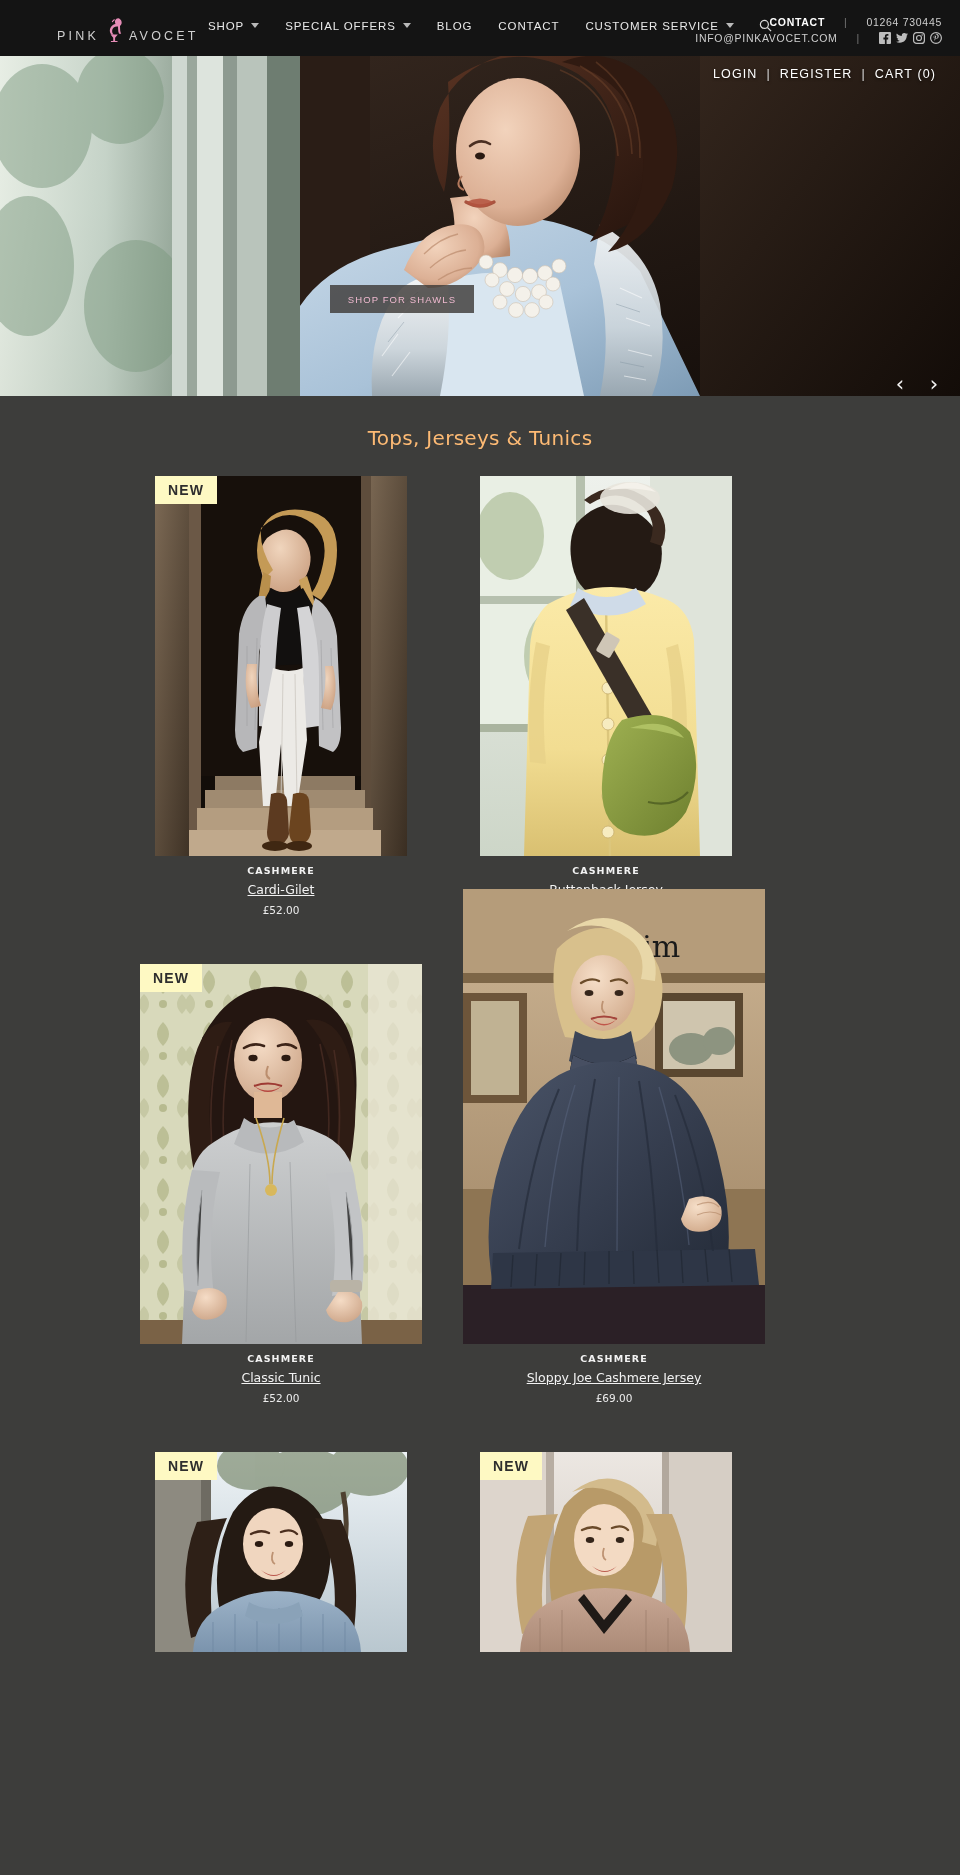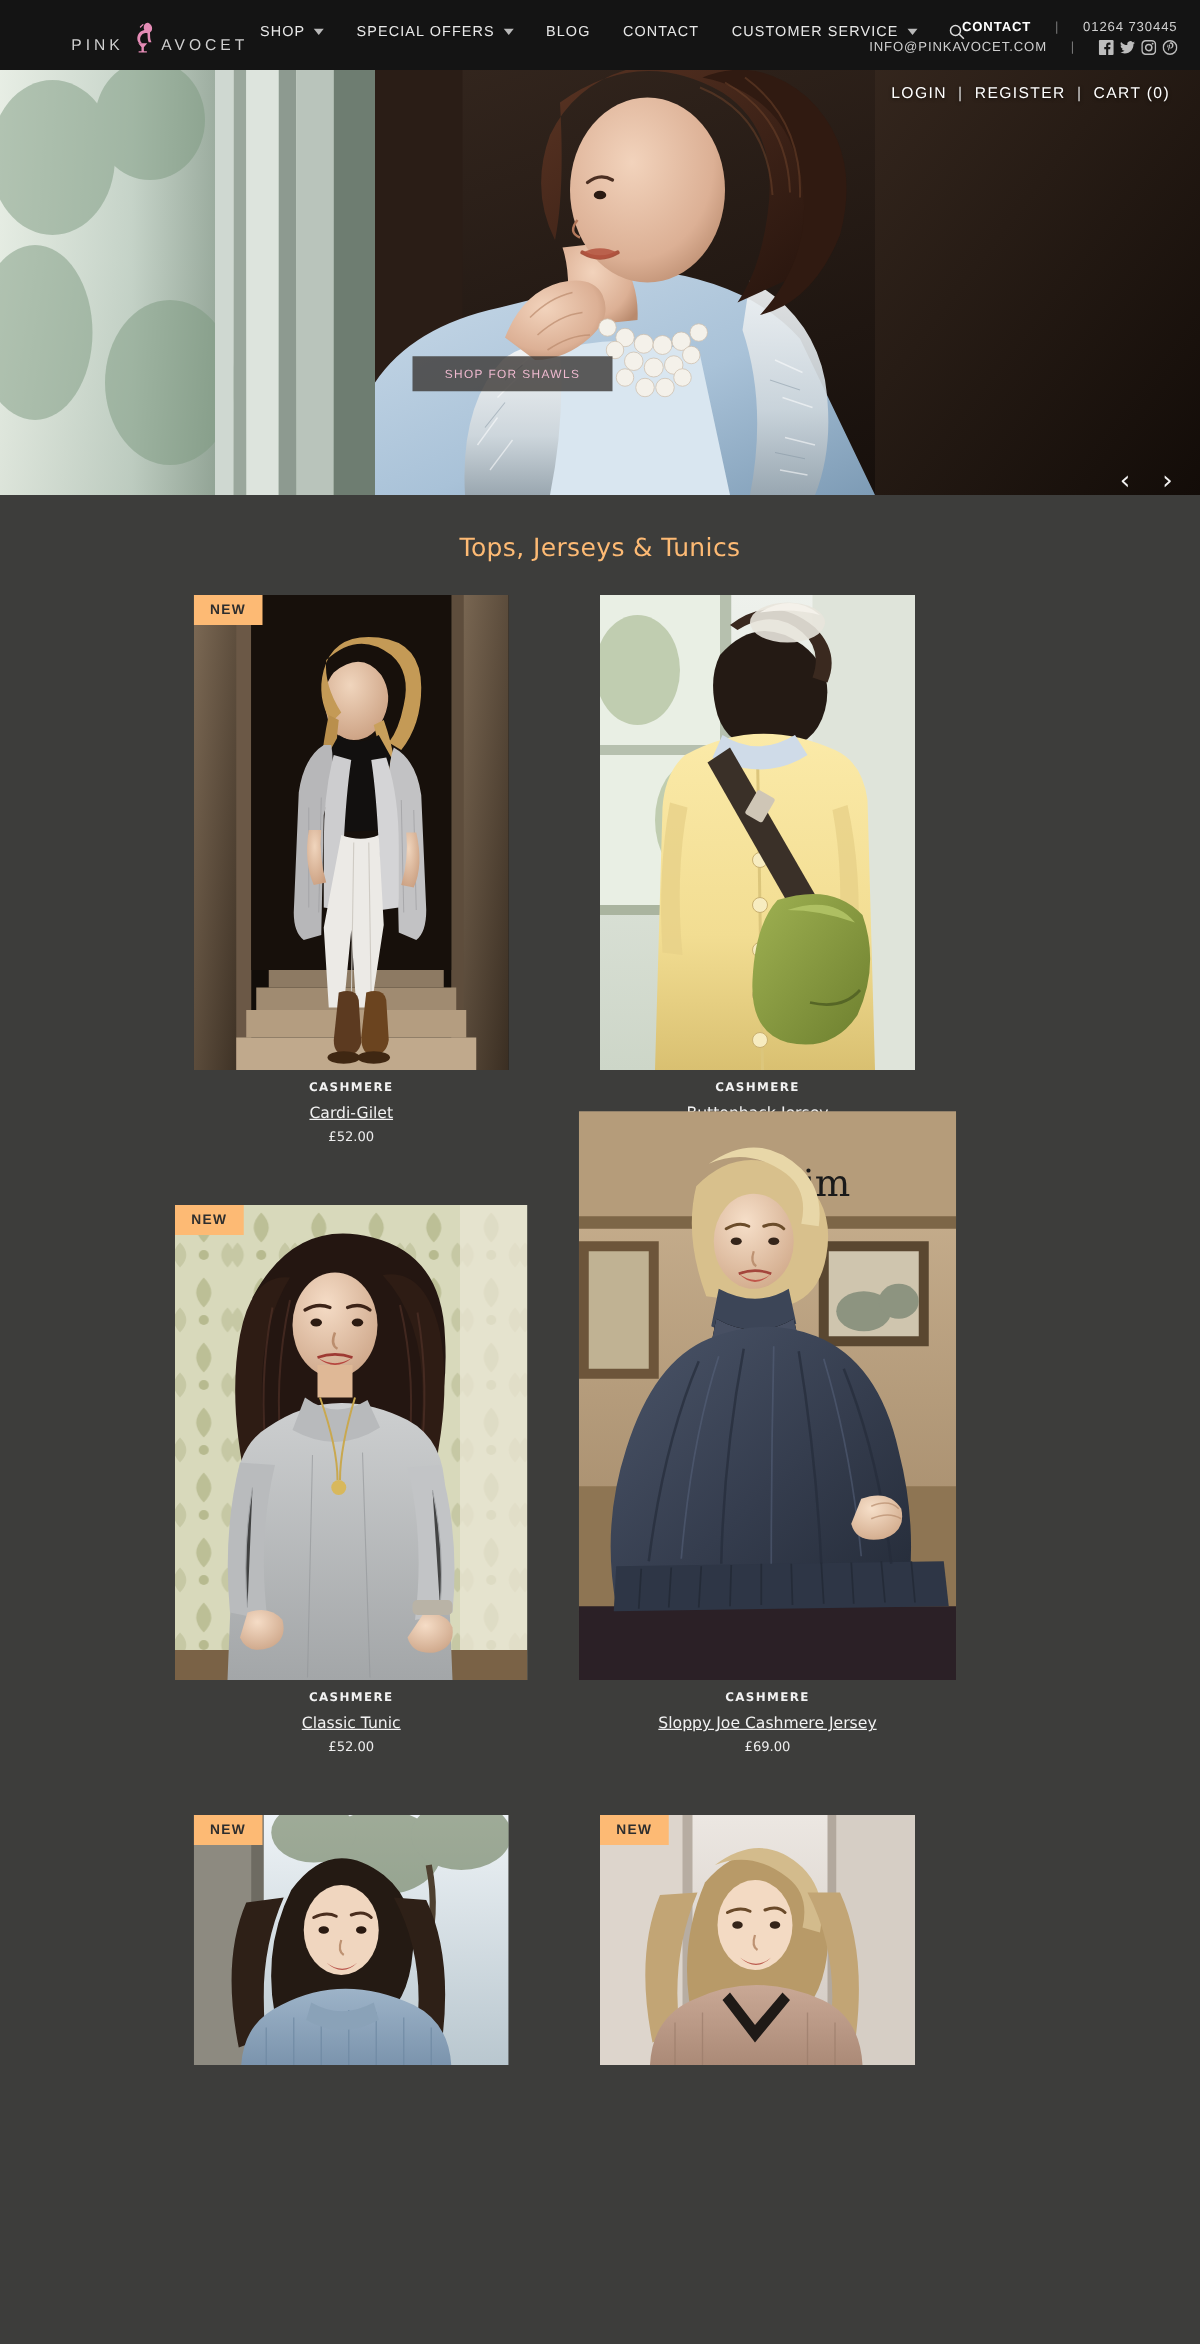--- a/index.html
+++ b/index.html
@@ -117,21 +117,21 @@
     z-index: 6;
     text-shadow: 0 1px 3px rgba(0,0,0,.6);
   }
   .account-row .sep { color: #ddd; }
   .account-row span.lnk { cursor: pointer; }
 
   .hero-cta {
     position: absolute;
     left: 330px;
     top: 229px;
-    width: 160px;
+    width: 144px;
     height: 28px;
     background: rgba(62,58,56,.82);
     display: flex;
     align-items: center;
     justify-content: center;
     color: #eeb9cf;
     font-size: 9.5px;
     letter-spacing: 1.1px;
     cursor: pointer;
     z-index: 6;
@@ -170,23 +170,23 @@
   }
   .card { width: 362px; margin-bottom: 0; }
   .card-imgwrap {
     position: relative;
     overflow: hidden;
     display: block;
   }
   .badge-new {
     position: absolute;
     left: 0; top: 0;
-    background: #fdba74;
+    background: #fef9c3;
     color: #2e2e2e;
-    font-size: 11px;
+    font-size: 14px;
     font-weight: bold;
     letter-spacing: 1.1px;
     padding: 6px 13px;
     z-index: 3;
   }
   .card-info { text-align: center; padding: 9px 0 0; }
   .cat {
     color: #f2f2f2;
     font-size: 9.5px;
     font-weight: bold;

